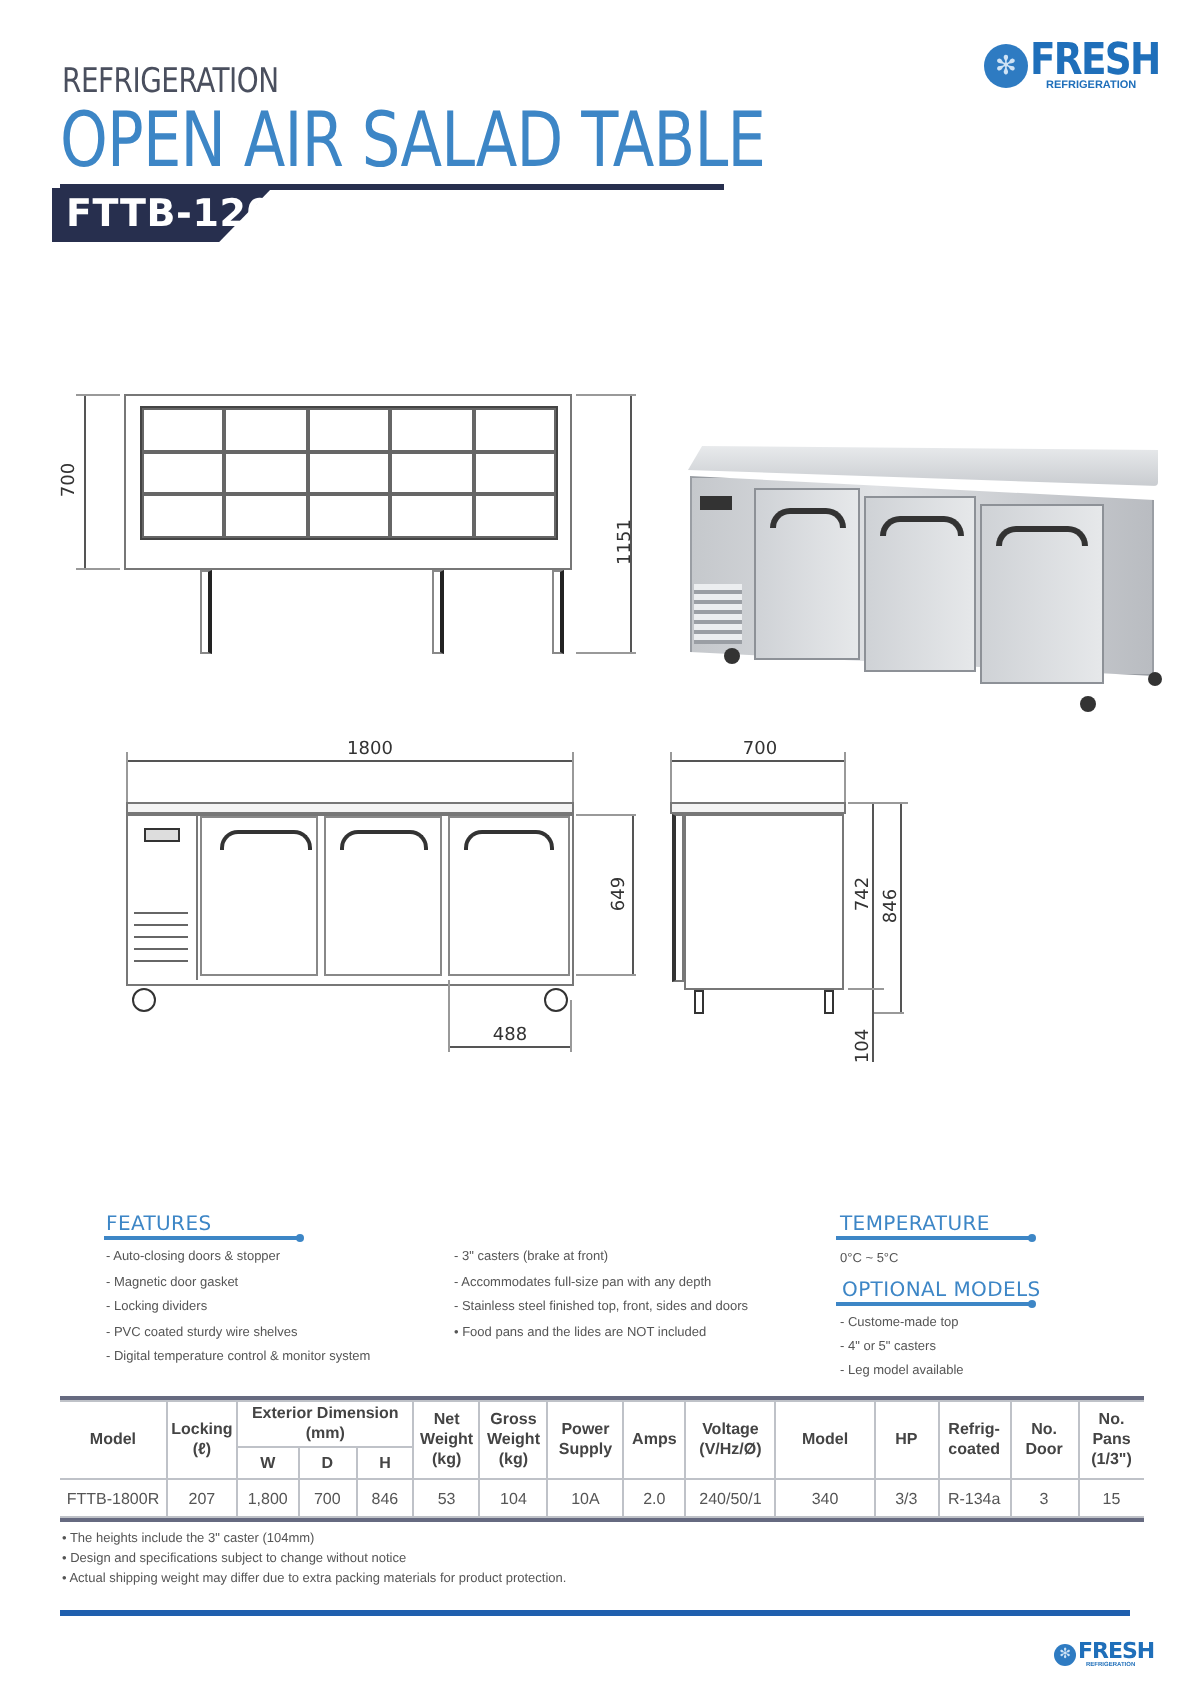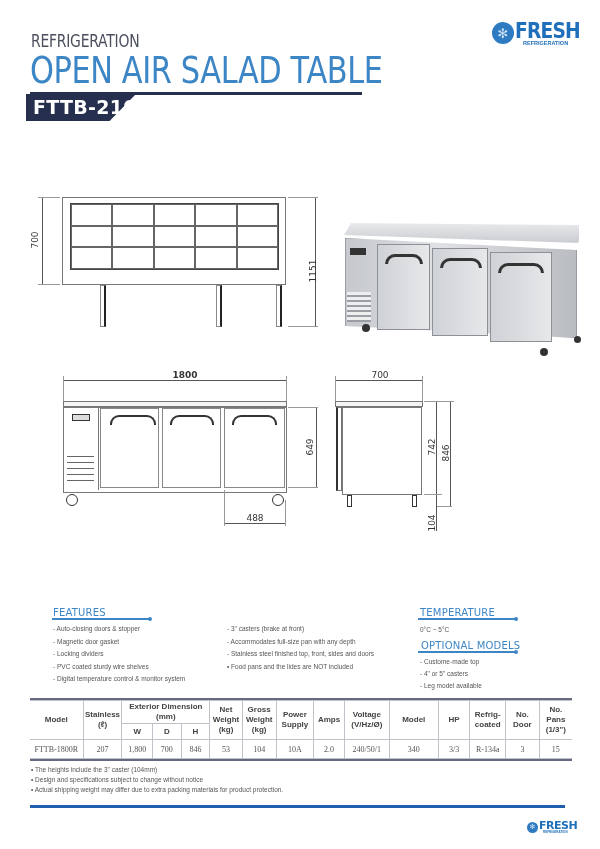--- a/index.html
+++ b/index.html
@@ -39,21 +39,21 @@
     .note { font-size: 6.5px; color: #555; line-height: 10px; white-space: nowrap; }
     .footer-rule { left: 30px; top: 805px; width: 535px; height: 3px; background: #1f5fae; }
   </style>
 </head>
 <body>
 
 <div class="abs subtitle">REFRIGERATION</div>
 <div class="abs title">OPEN AIR SALAD TABLE</div>
 <div class="abs title-rule"></div>
 <div class="abs model-band"></div>
-<div class="abs model-text">FTTB-2100</div>
+<div class="abs model-text">FTTB-1200</div>
 
 <div class="abs logo" style="left:492px; top:20px;">
   <div class="logo-circle" style="width:22px;height:22px;font-size:13px;">✻</div>
   <div class="logo-words" style="margin-left:1px;">
     <span class="logo-fresh" style="font-size:22px;letter-spacing:-1px;transform:scaleX(0.85);transform-origin:left;display:inline-block;">FRESH</span>
     <span class="logo-refr" style="font-size:5.5px;margin-left:8px;margin-top:-1px;">REFRIGERATION</span>
   </div>
 </div>
 
 <div class="abs" style="left:20px; top:180px; width:310px; height:150px;">
@@ -111,21 +111,21 @@
   <div class="abs" style="left:100px; top:38px; width:42px; height:10px; border:3px solid #333; border-bottom:none; border-radius:10px 10px 0 0;"></div>
   <div class="abs" style="left:158px; top:43px; width:46px; height:10px; border:3px solid #333; border-bottom:none; border-radius:10px 10px 0 0;"></div>
 
   <div class="abs" style="left:22px; top:104px; width:8px; height:8px; border-radius:50%; background:#333;"></div>
   <div class="abs" style="left:200px; top:128px; width:8px; height:8px; border-radius:50%; background:#333;"></div>
   <div class="abs" style="left:234px; top:116px; width:7px; height:7px; border-radius:50%; background:#333;"></div>
 </div>
 
 <div class="abs" style="left:40px; top:360px; width:290px; height:180px;">
 
-  <div class="abs dim-text" style="left:0; top:10px; width:290px; text-align:center;font-weight:bold;">1800</div>
+  <div class="abs dim-text" style="left:0; top:10px; width:290px; text-align:center;">1800</div>
   <div class="abs" style="left:23px; top:20px; width:224px; height:1px; background:#555;"></div>
   <div class="abs" style="left:23px; top:16px; width:1px; height:25px; background:#999;"></div>
   <div class="abs" style="left:246px; top:16px; width:1px; height:25px; background:#999;"></div>
 
   <div class="abs" style="left:23px; top:41px; width:224px; height:6px; border:1px solid #777; background:#f4f4f4;"></div>
 
   <div class="abs" style="left:23px; top:47px; width:224px; height:86px; border:1px solid #777;"></div>
 
   <div class="abs" style="left:23px; top:47px; width:36px; height:83px; border-right:1px solid #777;"></div>
   <div class="abs" style="left:32px; top:54px; width:18px; height:7px; border:1px solid #333; background:#ddd;"></div>
@@ -222,41 +222,41 @@
         <col style="width:44px">
       <col style="width:48px">
         <col style="width:31px">
         <col style="width:35px">
         <col style="width:33px">
         <col style="width:32px">
     </colgroup>
     <thead>
       <tr>
         <th rowspan="2" style="height:39px; border-left:none;"><span>Model</span></th>
-        <th rowspan="2"><span>Stainless</span><br><span>(ℓ)</span></th>
+        <th rowspan="2"><span>Locking</span><br><span>(ℓ)</span></th>
         <th colspan="3" style="height:21px;"><span>Exterior Dimension</span><br><span>(mm)</span></th>
         <th rowspan="2"><span>Net</span><br><span>Weight</span><br><span>(kg)</span></th>
         <th rowspan="2"><span>Gross</span><br><span>Weight</span><br><span>(kg)</span></th>
         <th rowspan="2"><span>Power</span><br><span>Supply</span></th>
         <th rowspan="2"><span>Amps</span></th>
         <th rowspan="2"><span>Voltage</span><br><span>(V/Hz/Ø)</span></th>
         <th rowspan="2"><span>Model</span></th>
         <th rowspan="2"><span>HP</span></th>
         <th rowspan="2"><span>Refrig-</span><br><span>coated</span></th>
         <th rowspan="2"><span>No.</span><br><span>Door</span></th>
         <th rowspan="2" style="border-right:none;"><span>No.</span><br><span>Pans</span><br><span>(1/3")</span></th>
       </tr>
       <tr>
         <th style="height:14px;">W</th>
         <th>D</th>
         <th>H</th>
       </tr>
     </thead>
     <tbody>
-      <tr style="border-top:1.5px solid #666a80;font-family:Liberation Serif, serif;">
+      <tr style="border-top:1.5px solid #666a80;">
         <td style="border-left:none;">FTTB-1800R</td>
         <td>207</td>
         <td>1,800</td>
         <td>700</td>
         <td>846</td>
         <td>53</td>
         <td>104</td>
         <td>10A</td>
         <td>2.0</td>
         <td>240/50/1</td>

